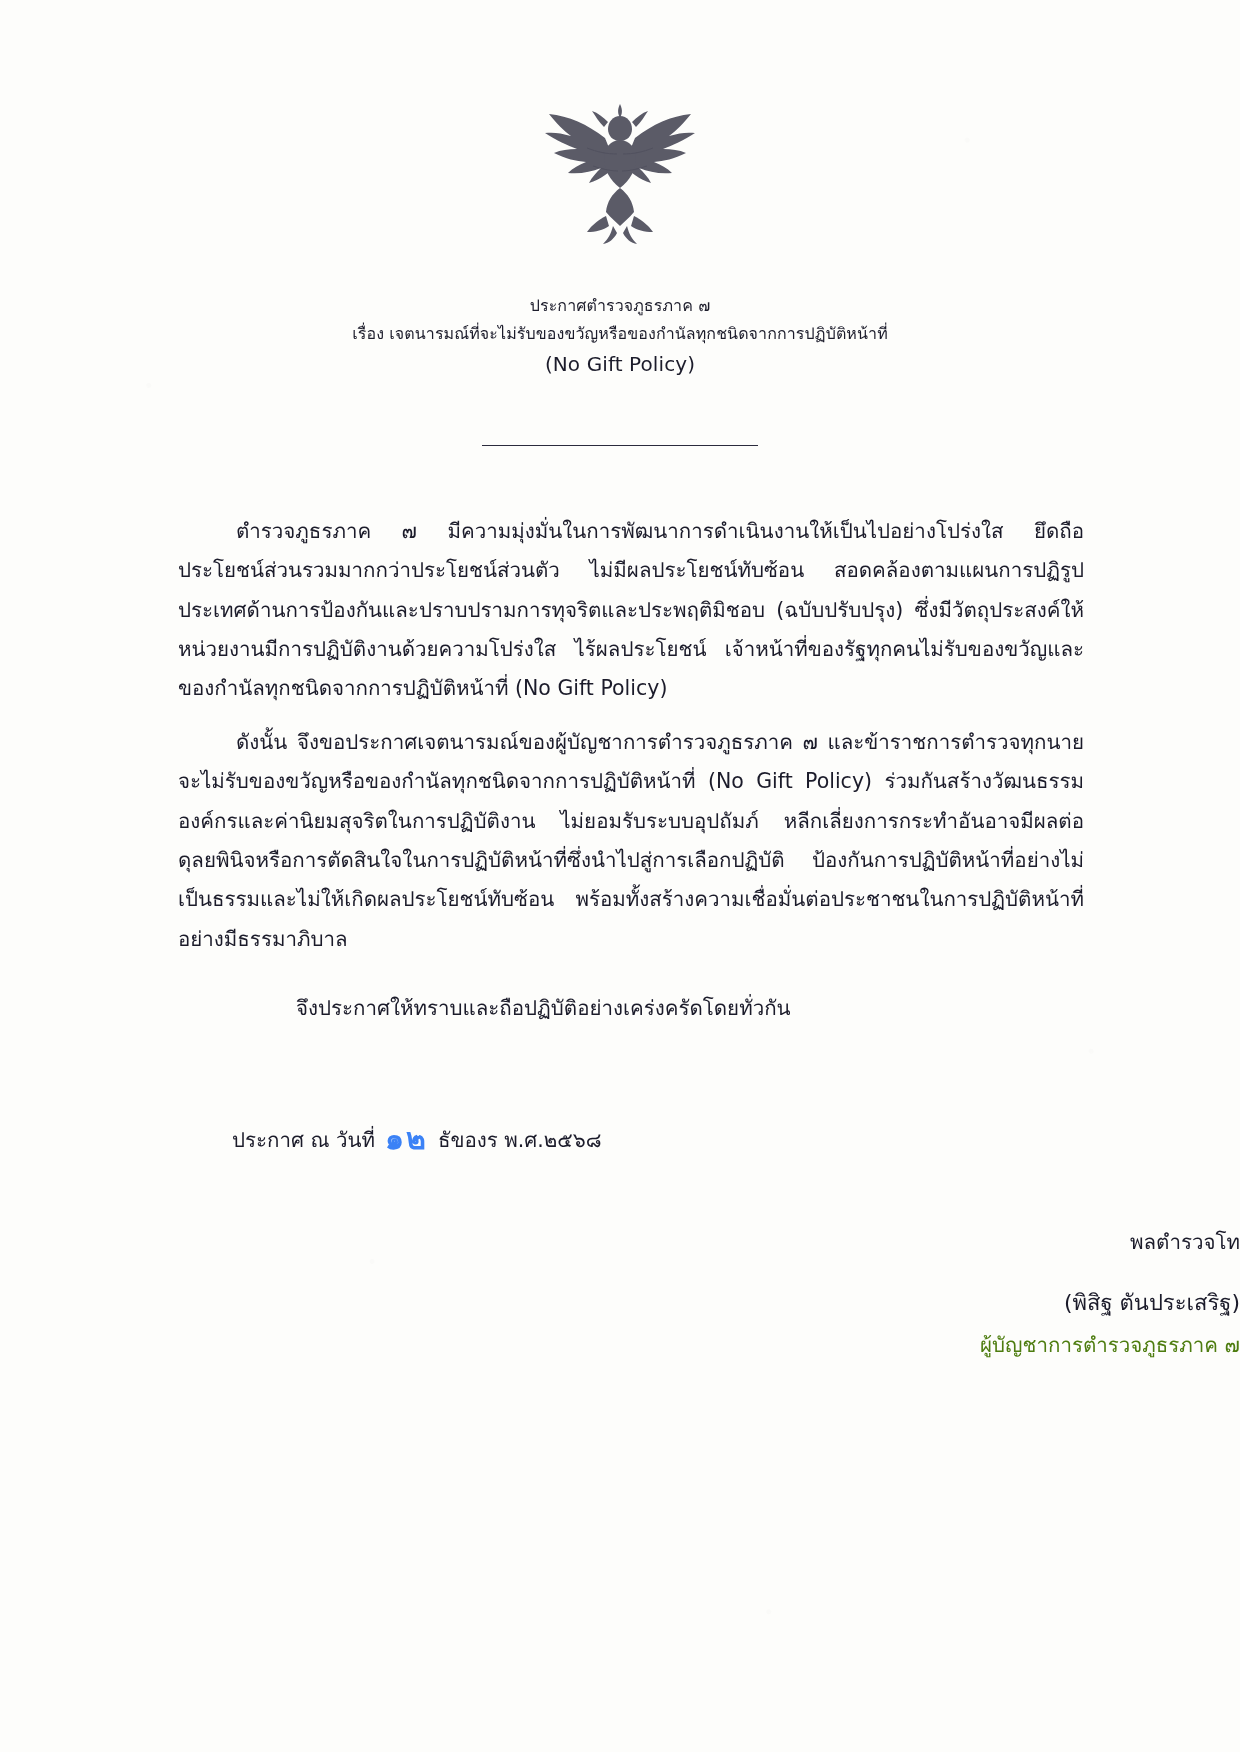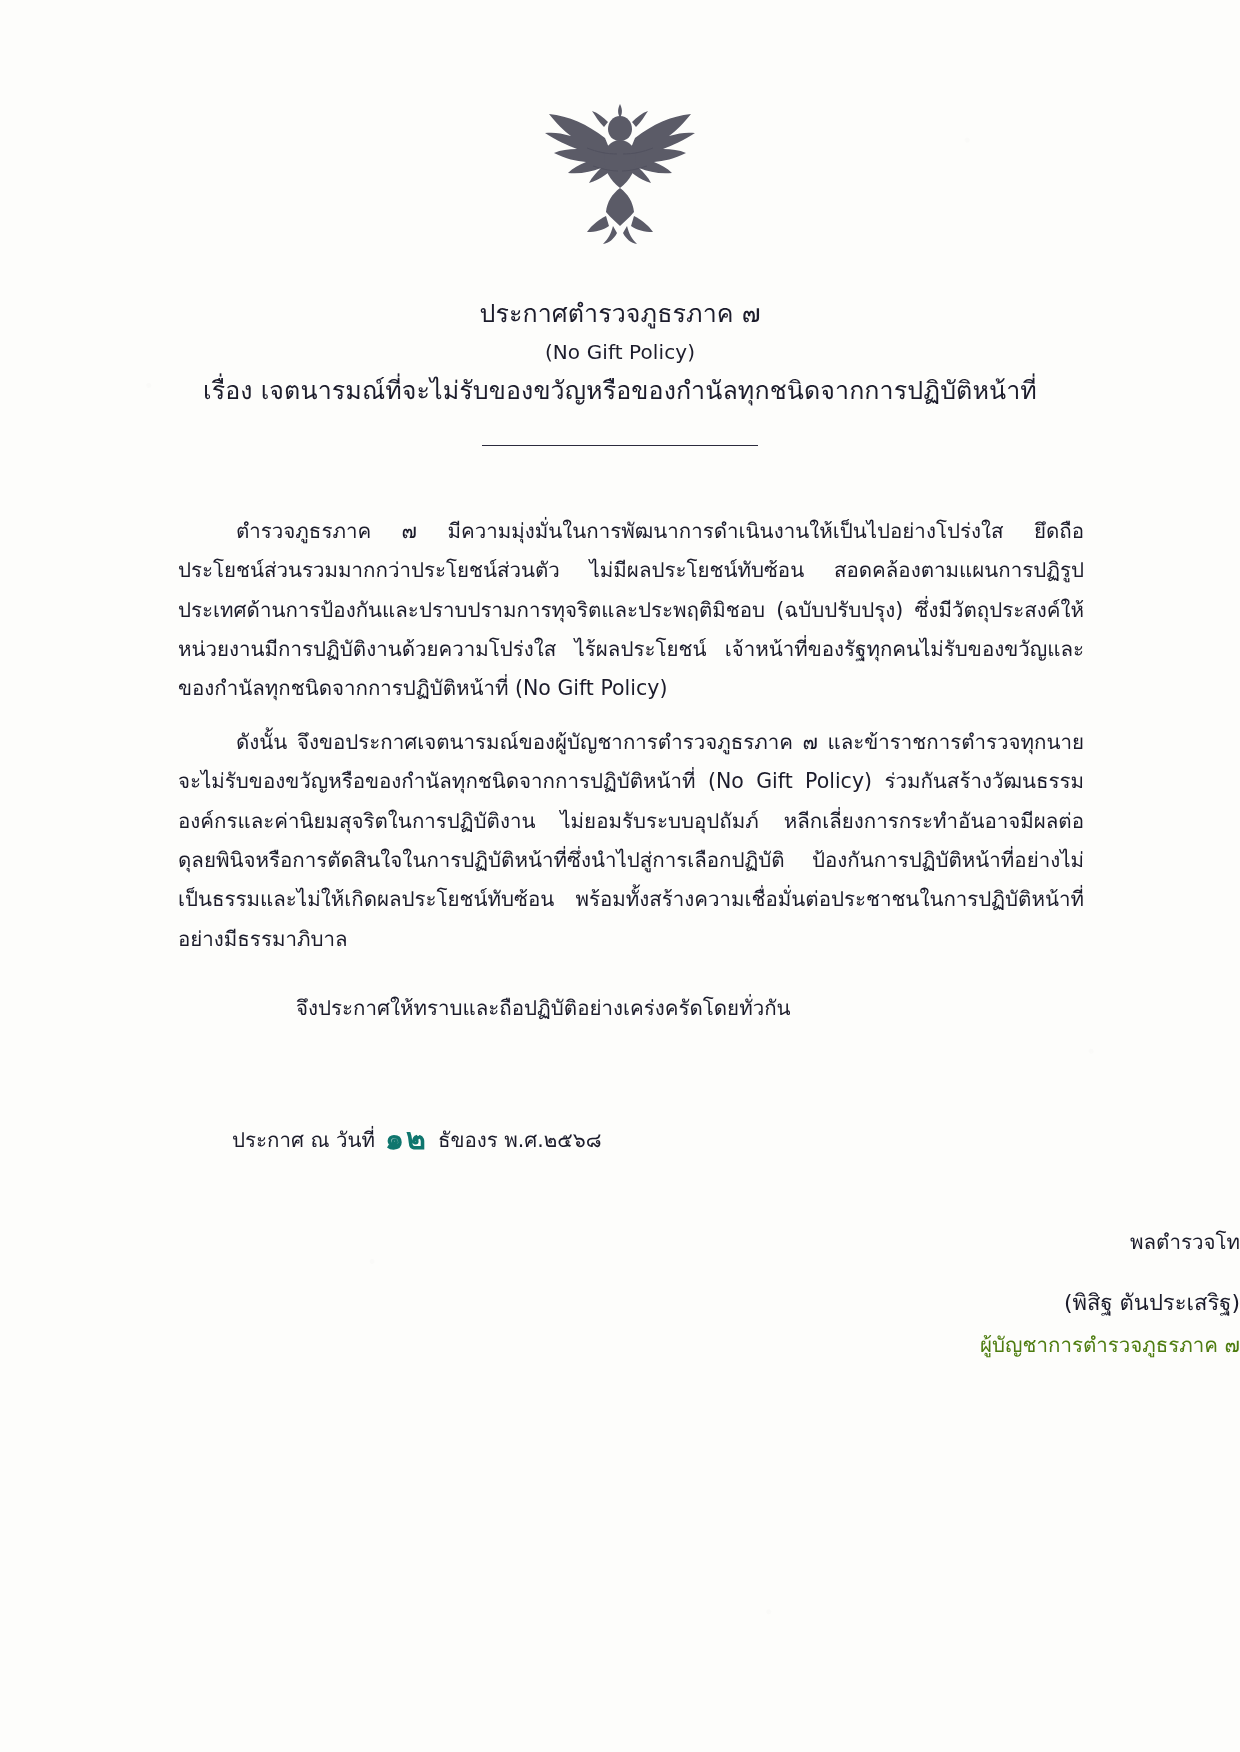--- a/index.html
+++ b/index.html
@@ -49,21 +49,21 @@
 
   .heading {
     position: absolute;
     top: 292px;
     left: 0;
     right: 0;
     text-align: center;
     line-height: 1.72;
   }
   .heading .line {
-    font-size: 25px;
+    font-size: 16px;
     color: #1c1c2b;
     letter-spacing: 0.1px;
   }
   .heading .line.en {
     font-size: 20px;
   }
 
   .rule {
     position: absolute;
     top: 445px;
@@ -103,21 +103,21 @@
     top: 1113px;
     left: 232px;
     font-size: 20.5px;
     color: #1b1b2a;
     display: flex;
     align-items: baseline;
     gap: 10px;
   }
   .date-number {
     font-size: 30px;
-    color: #0f766e;
+    color: #3b82f6;
     font-family: "DejaVu Serif", "Liberation Serif", serif;
     font-weight: bold;
     letter-spacing: 2px;
     transform: translateY(2px);
   }
 
   .signature-block {
     position: absolute;
     top: 1222px;
     left: 0;
@@ -183,22 +183,22 @@
         <path d="M52 52 c10 4 20 6 30 6"></path>
         <path d="M118 52 c-10 4-20 6-30 6"></path>
         <path d="M58 70 c9 3 17 5 25 5"></path>
         <path d="M112 70 c-9 3-17 5-25 5"></path>
       </g>
     </svg>
   </div>
 
   <div class="heading">
     <div class="line">ประกาศตำรวจภูธรภาค ๗</div>
+    <div class="line">เรื่อง เจตนารมณ์ที่จะไม่รับของขวัญหรือของกำนัลทุกชนิดจากการปฏิบัติหน้าที่</div>
     <div class="line en">(No Gift Policy)</div>
-    <div class="line">เรื่อง เจตนารมณ์ที่จะไม่รับของขวัญหรือของกำนัลทุกชนิดจากการปฏิบัติหน้าที่</div>
   </div>
 
   <div class="rule"></div>
 
   <div class="body-text">
     <p class="para indent">ตำรวจภูธรภาค ๗ มีความมุ่งมั่นในการพัฒนาการดำเนินงานให้เป็นไปอย่างโปร่งใส ยึดถือประโยชน์ส่วนรวมมากกว่าประโยชน์ส่วนตัว ไม่มีผลประโยชน์ทับซ้อน สอดคล้องตามแผนการปฏิรูปประเทศด้านการป้องกันและปราบปรามการทุจริตและประพฤติมิชอบ (ฉบับปรับปรุง) ซึ่งมีวัตถุประสงค์ให้หน่วยงานมีการปฏิบัติงานด้วยความโปร่งใส ไร้ผลประโยชน์ เจ้าหน้าที่ของรัฐทุกคนไม่รับของขวัญและของกำนัลทุกชนิดจากการปฏิบัติหน้าที่ (No Gift Policy)</p>
     <p class="para indent">ดังนั้น จึงขอประกาศเจตนารมณ์ของผู้บัญชาการตำรวจภูธรภาค ๗ และข้าราชการตำรวจทุกนาย จะไม่รับของขวัญหรือของกำนัลทุกชนิดจากการปฏิบัติหน้าที่ (No Gift Policy) ร่วมกันสร้างวัฒนธรรมองค์กรและค่านิยมสุจริตในการปฏิบัติงาน ไม่ยอมรับระบบอุปถัมภ์ หลีกเลี่ยงการกระทำอันอาจมีผลต่อดุลยพินิจหรือการตัดสินใจในการปฏิบัติหน้าที่ซึ่งนำไปสู่การเลือกปฏิบัติ ป้องกันการปฏิบัติหน้าที่อย่างไม่เป็นธรรมและไม่ให้เกิดผลประโยชน์ทับซ้อน พร้อมทั้งสร้างความเชื่อมั่นต่อประชาชนในการปฏิบัติหน้าที่อย่างมีธรรมาภิบาล</p>
     <p class="para closing">จึงประกาศให้ทราบและถือปฏิบัติอย่างเคร่งครัดโดยทั่วกัน</p>
   </div>
 

